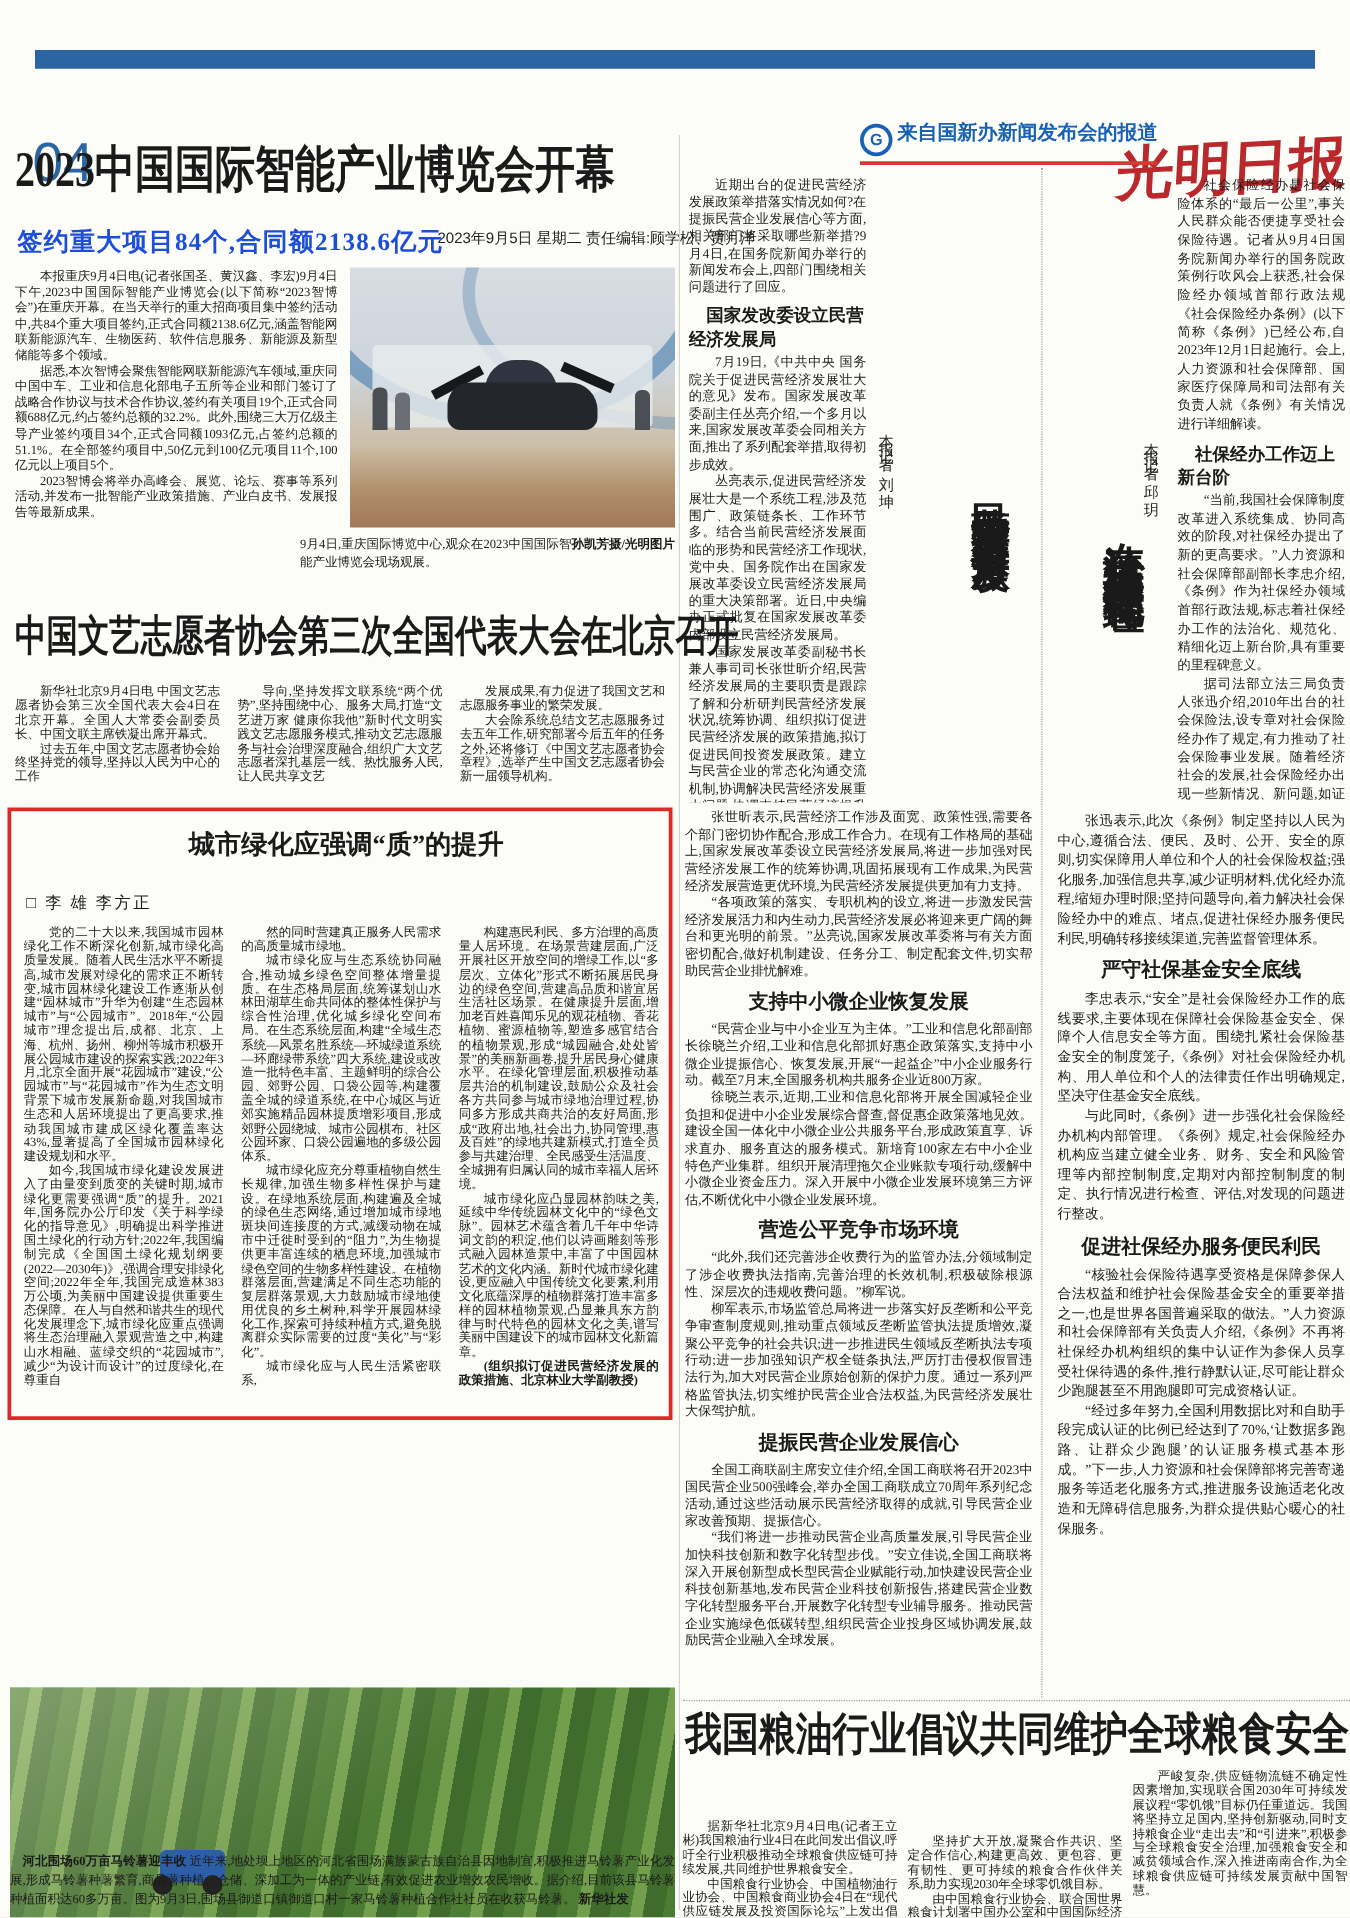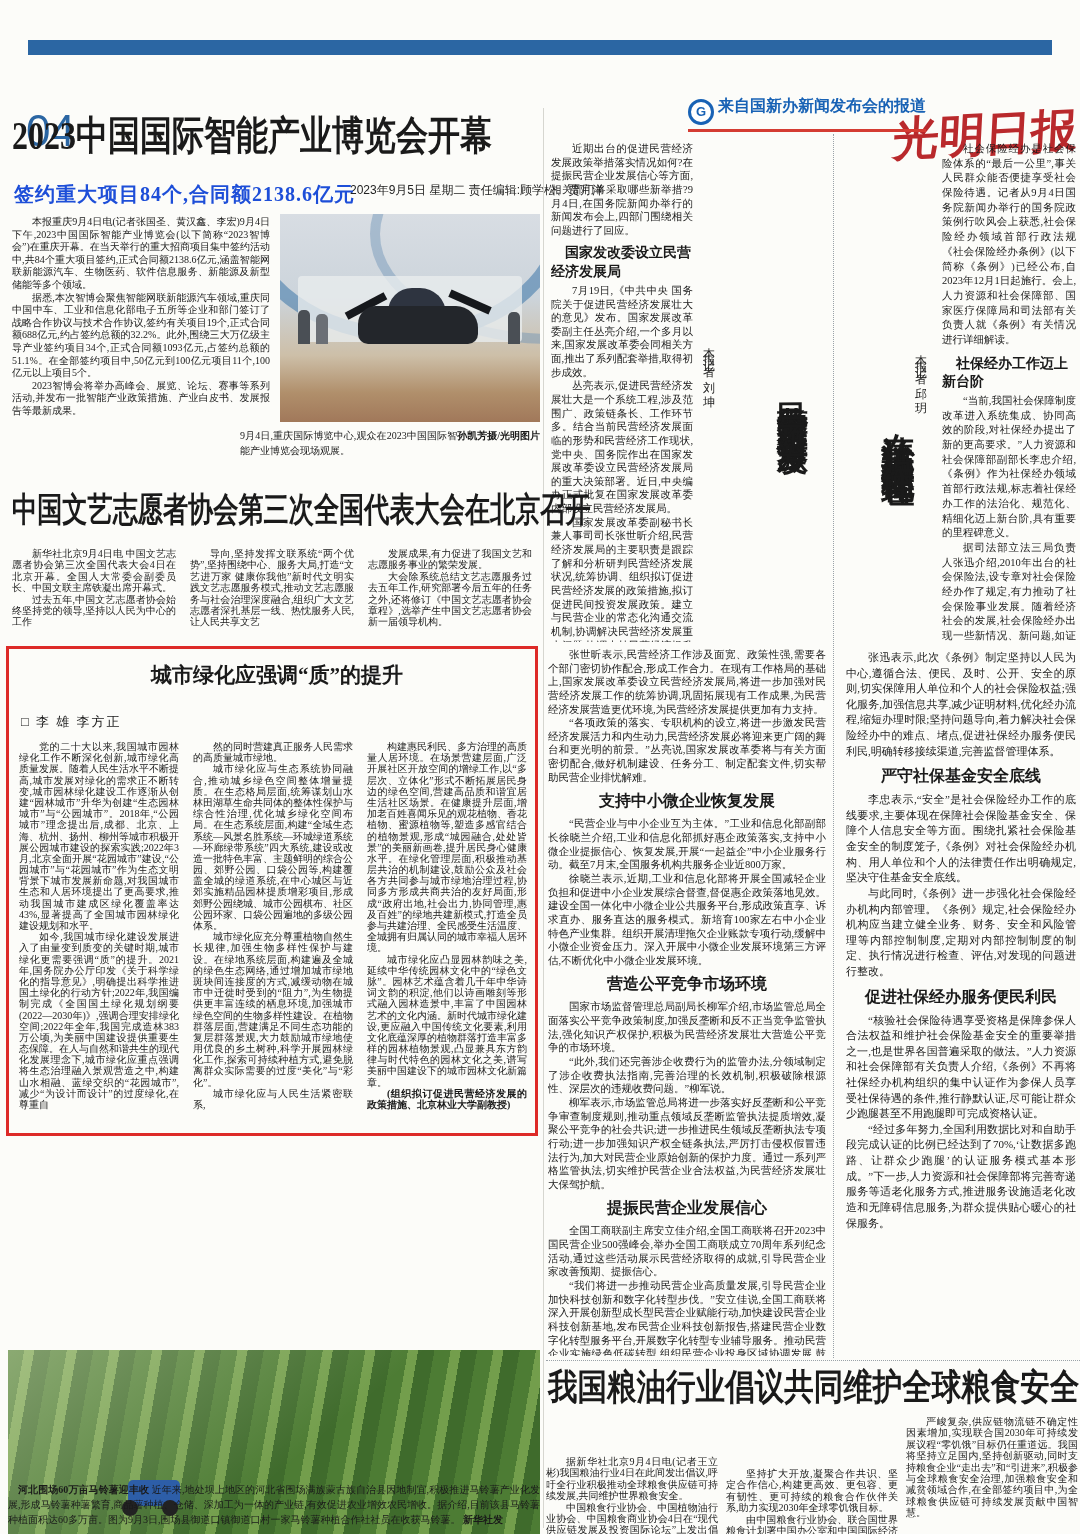--- a/index.html
+++ b/index.html
@@ -174,21 +174,20 @@
     </div>
   <div class="abs v-byline" style="left:700px;top:338px;height:210px;">本报记者  刘  坤</div>
   <div class="abs v-headline" style="left:728px;top:148px;width:80px;height:505px;font-size:31px;">民营经济发展活力将被进一步激发</div>
   <div class="abs dense flow clip" style="left:548px;top:648px;width:278px;height:708px;">
       <p>张世昕表示,民营经济工作涉及面宽、政策性强,需要各个部门密切协作配合,形成工作合力。在现有工作格局的基础上,国家发展改革委设立民营经济发展局,将进一步加强对民营经济发展工作的统筹协调,巩固拓展现有工作成果,为民营经济发展营造更优环境,为民营经济发展提供更加有力支持。</p>
       <p>“各项政策的落实、专职机构的设立,将进一步激发民营经济发展活力和内生动力,民营经济发展必将迎来更广阔的舞台和更光明的前景。”丛亮说,国家发展改革委将与有关方面密切配合,做好机制建设、任务分工、制定配套文件,切实帮助民营企业排忧解难。</p>
       <h3>支持中小微企业恢复发展</h3>
       <p>“民营企业与中小企业互为主体。”工业和信息化部副部长徐晓兰介绍,工业和信息化部抓好惠企政策落实,支持中小微企业提振信心、恢复发展,开展“一起益企”中小企业服务行动。截至7月末,全国服务机构共服务企业近800万家。</p>
       <p>徐晓兰表示,近期,工业和信息化部将开展全国减轻企业负担和促进中小企业发展综合督查,督促惠企政策落地见效。建设全国一体化中小微企业公共服务平台,形成政策直享、诉求直办、服务直达的服务模式。新培育100家左右中小企业特色产业集群。组织开展清理拖欠企业账款专项行动,缓解中小微企业资金压力。深入开展中小微企业发展环境第三方评估,不断优化中小微企业发展环境。</p>
       <h3>营造公平竞争市场环境</h3>
-      <p>国家市场监督管理总局副局长柳军介绍,市场监管总局全面落实公平竞争政策制度,加强反垄断和反不正当竞争监管执法,强化知识产权保护,积极为民营经济发展壮大营造公平竞争的市场环境。</p>
       <p>“此外,我们还完善涉企收费行为的监管办法,分领域制定了涉企收费执法指南,完善治理的长效机制,积极破除根源性、深层次的违规收费问题。”柳军说。</p>
       <p>柳军表示,市场监管总局将进一步落实好反垄断和公平竞争审查制度规则,推动重点领域反垄断监管执法提质增效,凝聚公平竞争的社会共识;进一步推进民生领域反垄断执法专项行动;进一步加强知识产权全链条执法,严厉打击侵权假冒违法行为,加大对民营企业原始创新的保护力度。通过一系列严格监管执法,切实维护民营企业合法权益,为民营经济发展壮大保驾护航。</p>
       <h3>提振民营企业发展信心</h3>
       <p>全国工商联副主席安立佳介绍,全国工商联将召开2023中国民营企业500强峰会,举办全国工商联成立70周年系列纪念活动,通过这些活动展示民营经济取得的成就,引导民营企业家改善预期、提振信心。</p>
       <p>“我们将进一步推动民营企业高质量发展,引导民营企业加快科技创新和数字化转型步伐。”安立佳说,全国工商联将深入开展创新型成长型民营企业赋能行动,加快建设民营企业科技创新基地,发布民营企业科技创新报告,搭建民营企业数字化转型服务平台,开展数字化转型专业辅导服务。推动民营企业实施绿色低碳转型,组织民营企业投身区域协调发展,鼓励民营企业融入全球发展。</p>
     </div>
 
   <div class="abs v-headline" style="left:842px;top:150px;width:72px;height:558px;font-size:33px;">在法治轨道上推动社保精细化管理</div>
   <div class="abs v-byline" style="left:912px;top:345px;height:210px;">本报记者  邱  玥</div>
   <div class="abs densen flow flow-narrow clip" style="left:942px;top:142px;width:134px;height:502px;">
@@ -210,16 +209,16 @@
   <div class="abs hl hl-grain" style="left:548px;top:1368px;width:660px;">我国粮油行业倡议共同维护全球粮食安全</div>
   <div class="abs xdense cols3 clip" style="left:546px;top:1416px;width:172px;height:114px;margin-top:40px;">
       <p>据新华社北京9月4日电(记者王立彬)我国粮油行业4日在此间发出倡议,呼吁全行业积极推动全球粮食供应链可持续发展,共同维护世界粮食安全。</p>
       <p>中国粮食行业协会、中国植物油行业协会、中国粮食商业协会4日在“现代供应链发展及投资国际论坛”上发出倡议,呼吁全行业企业支持多边主义、</p>
     </div>
   <div class="abs xdense cols3 clip" style="left:726px;top:1468px;width:172px;height:114px;">
       <p>坚持扩大开放,凝聚合作共识、坚定合作信心,构建更高效、更包容、更有韧性、更可持续的粮食合作伙伴关系,助力实现2030年全球零饥饿目标。</p>
       <p>由中国粮食行业协会、联合国世界粮食计划署中国办公室和中国国际经济技术交流中心联合主办的这一论坛,是2023年中国国际服务贸易交易会重要配套活动。当前全球粮食安全形势</p>
     </div>
   <div class="abs xdense cols3 clip" style="left:906px;top:1416px;width:172px;height:114px;">
-      <p>严峻复杂,供应链物流链不确定性因素增加,实现联合国2030年可持续发展议程“零饥饿”目标仍任重道远。我国将坚持立足国内,坚持创新驱动,同时支持粮食企业“走出去”和“引进来”,积极参与全球粮食安全治理,加强粮食安全和减贫领域合作,在全部签约项目中,为全球粮食供应链可持续发展贡献中国智慧。</p>
+      <p>严峻复杂,供应链物流链不确定性因素增加,实现联合国2030年可持续发展议程“零饥饿”目标仍任重道远。我国将坚持立足国内,坚持创新驱动,同时支持粮食企业“走出去”和“引进来”,积极参与全球粮食安全治理,加强粮食安全和减贫领域合作,深入推进南南合作,为全球粮食供应链可持续发展贡献中国智慧。</p>
     </div>
 
 </div>
 
 </body></html>

